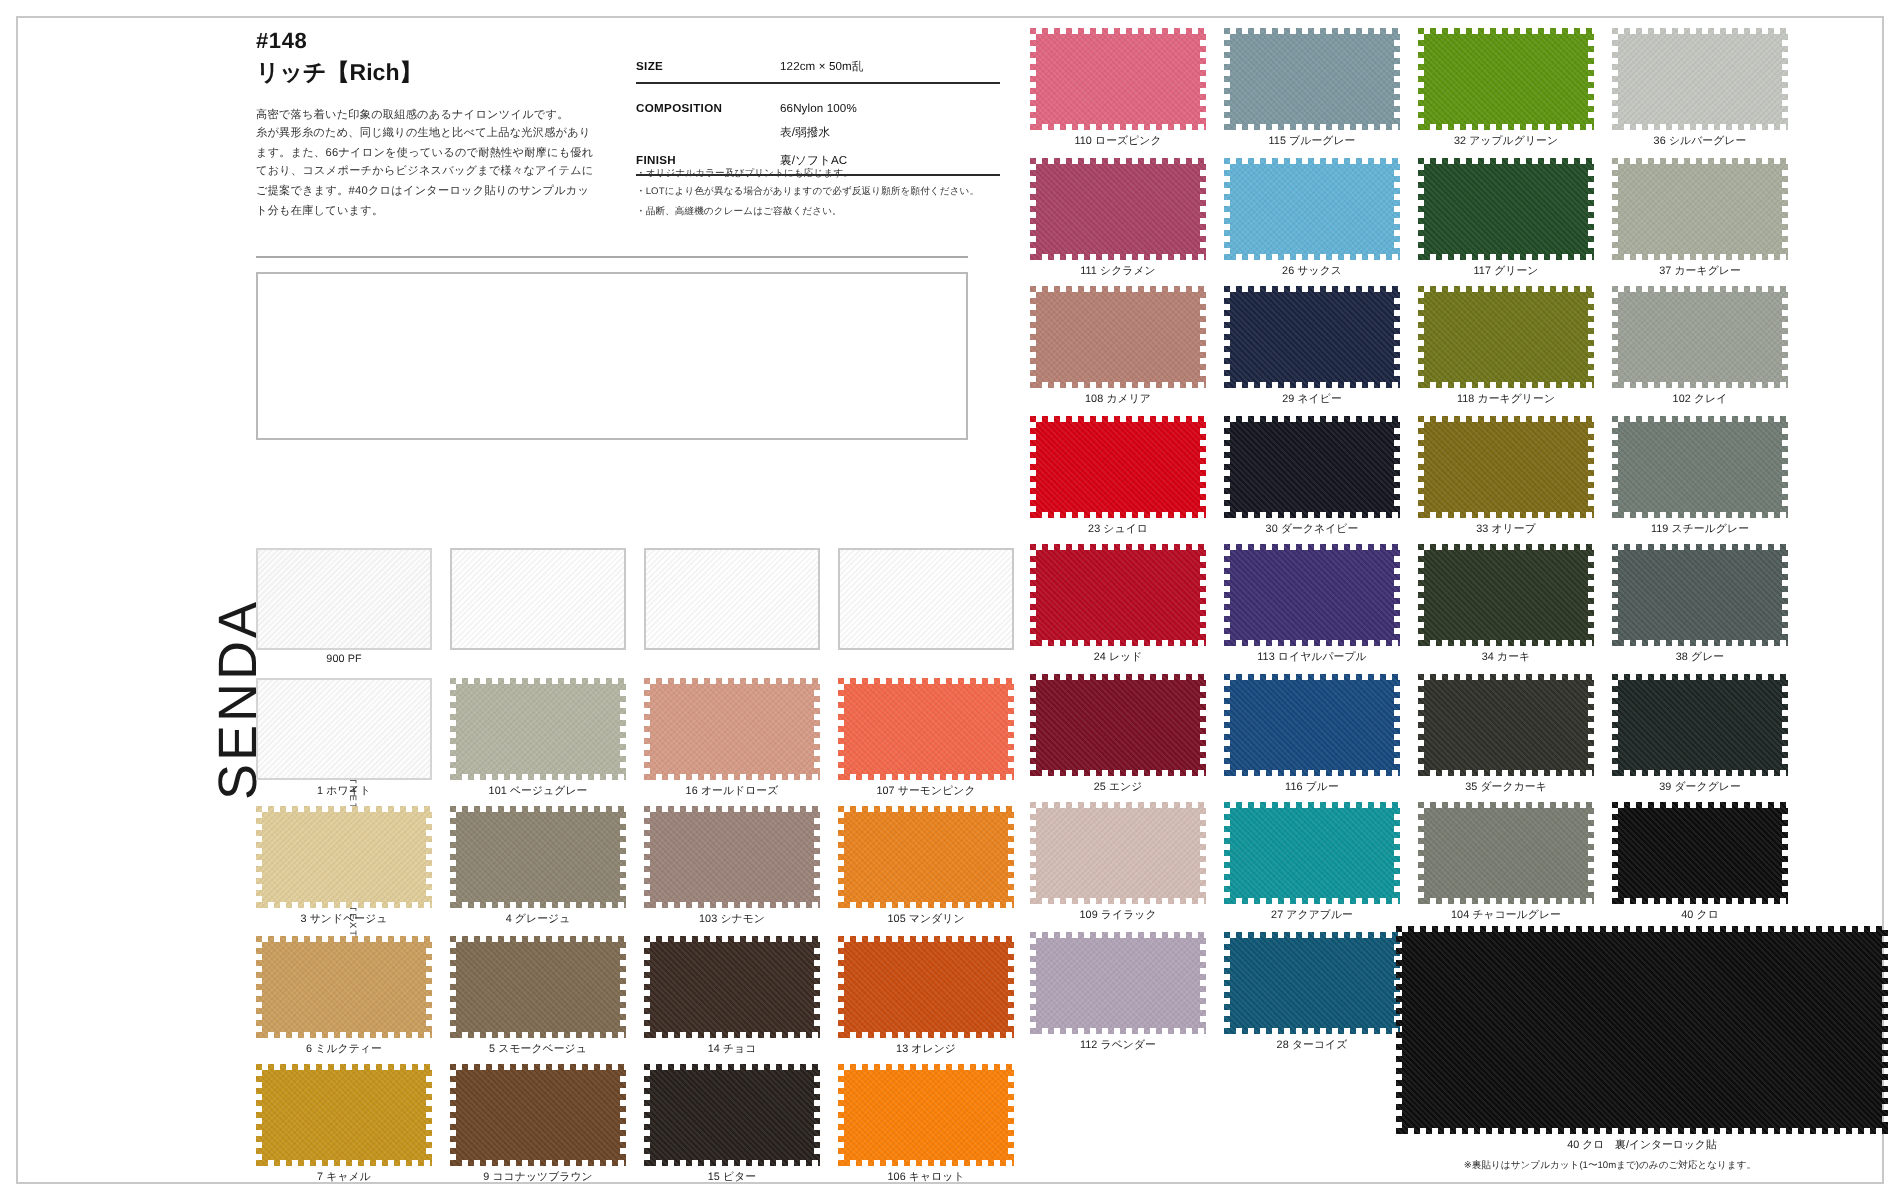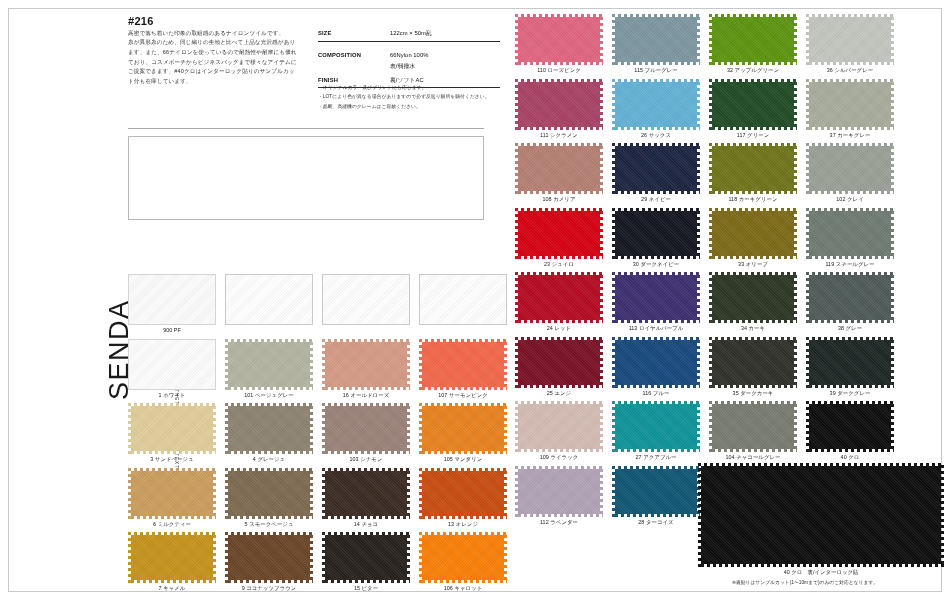--- a/index.html
+++ b/index.html
@@ -245,21 +245,22 @@
 <body>
 
 <div class="page">
 
   <div class="frame-line frame-top"></div>
   <div class="frame-line frame-bottom"></div>
   <div class="frame-line frame-left"></div>
   <div class="frame-line frame-right"></div>
 
   <div class="header-block">
-    <div class="code-number">#216</div>
+    <div class="code-number">#148</div>
+    <div class="product-name">リッチ【Rich】</div>
     <div class="description">
       <p>高密で落ち着いた印象の取組感のあるナイロンツイルです。</p>
       <p>糸が異形糸のため、同じ織りの生地と比べて上品な光沢感があり</p>
       <p>ます。また、66ナイロンを使っているので耐熱性や耐摩にも優れ</p>
       <p>ており、コスメポーチからビジネスバッグまで様々なアイテムに</p>
       <p>ご提案できます。#40クロはインターロック貼りのサンプルカッ</p>
       <p>ト分も在庫しています。</p>
     </div>
   </div>
 

